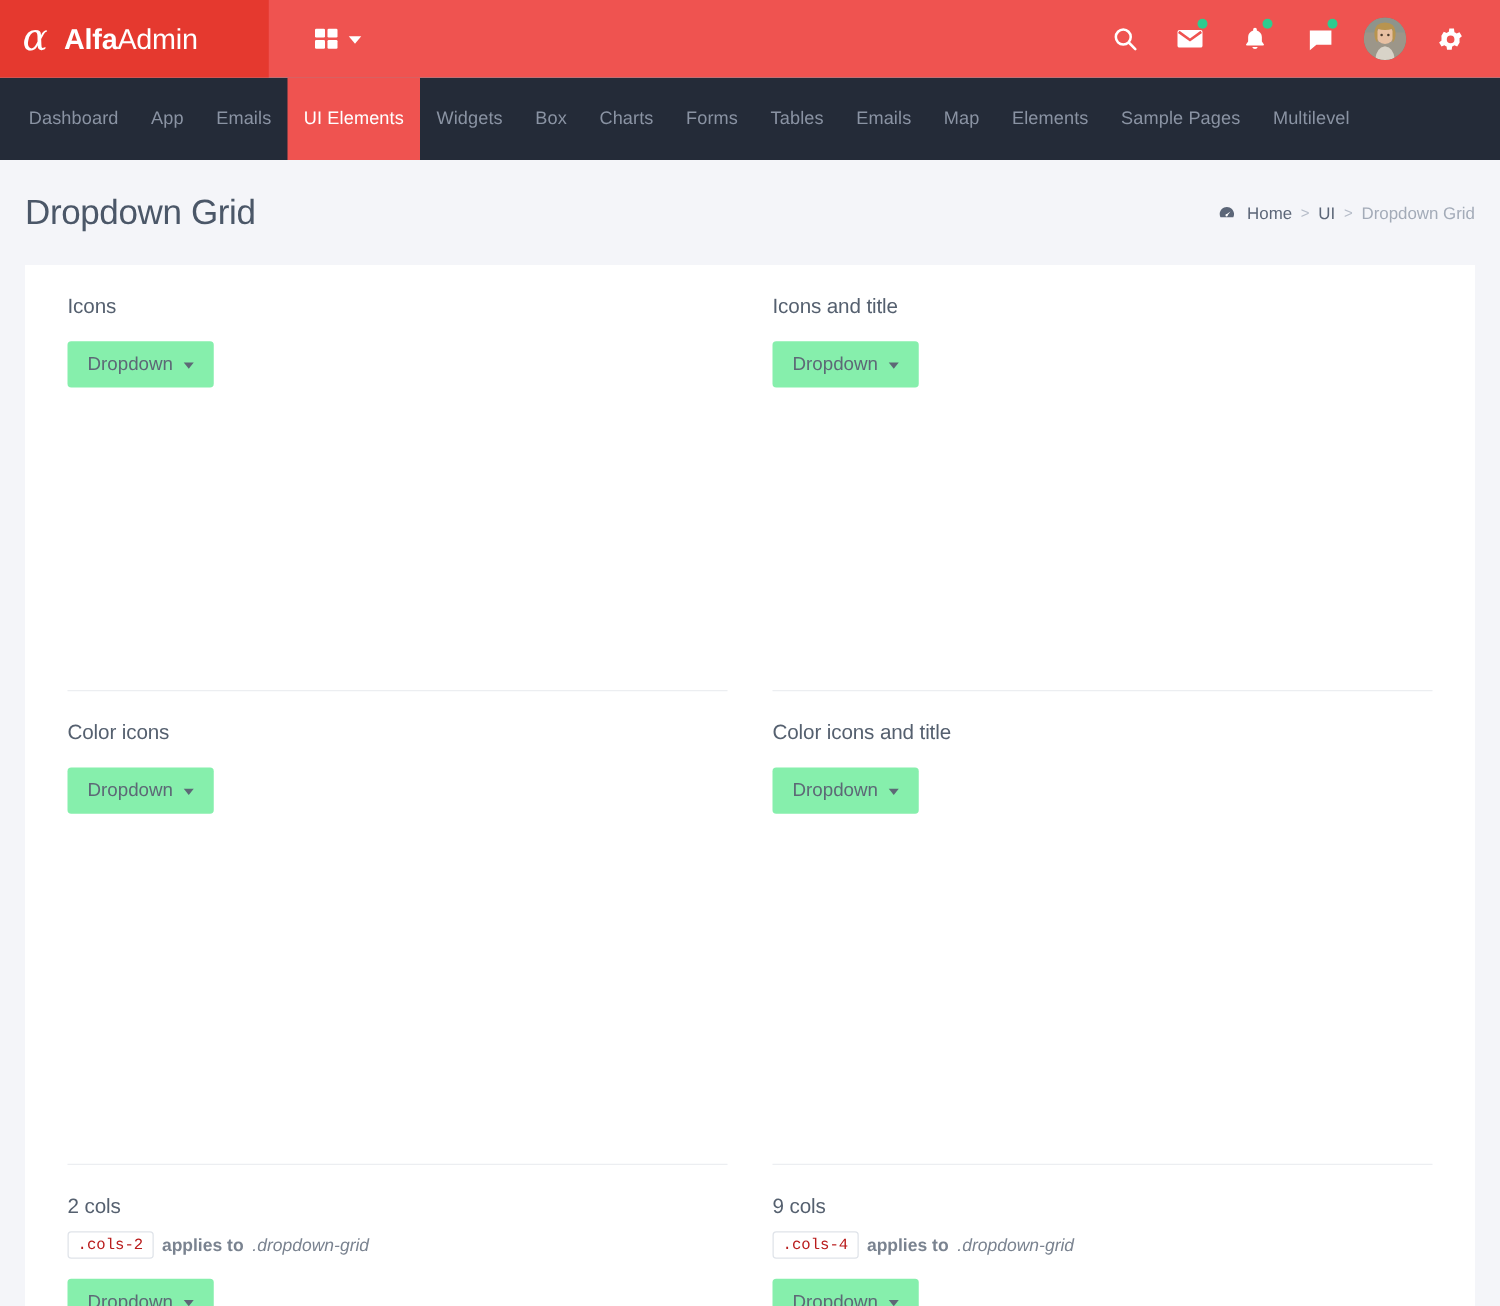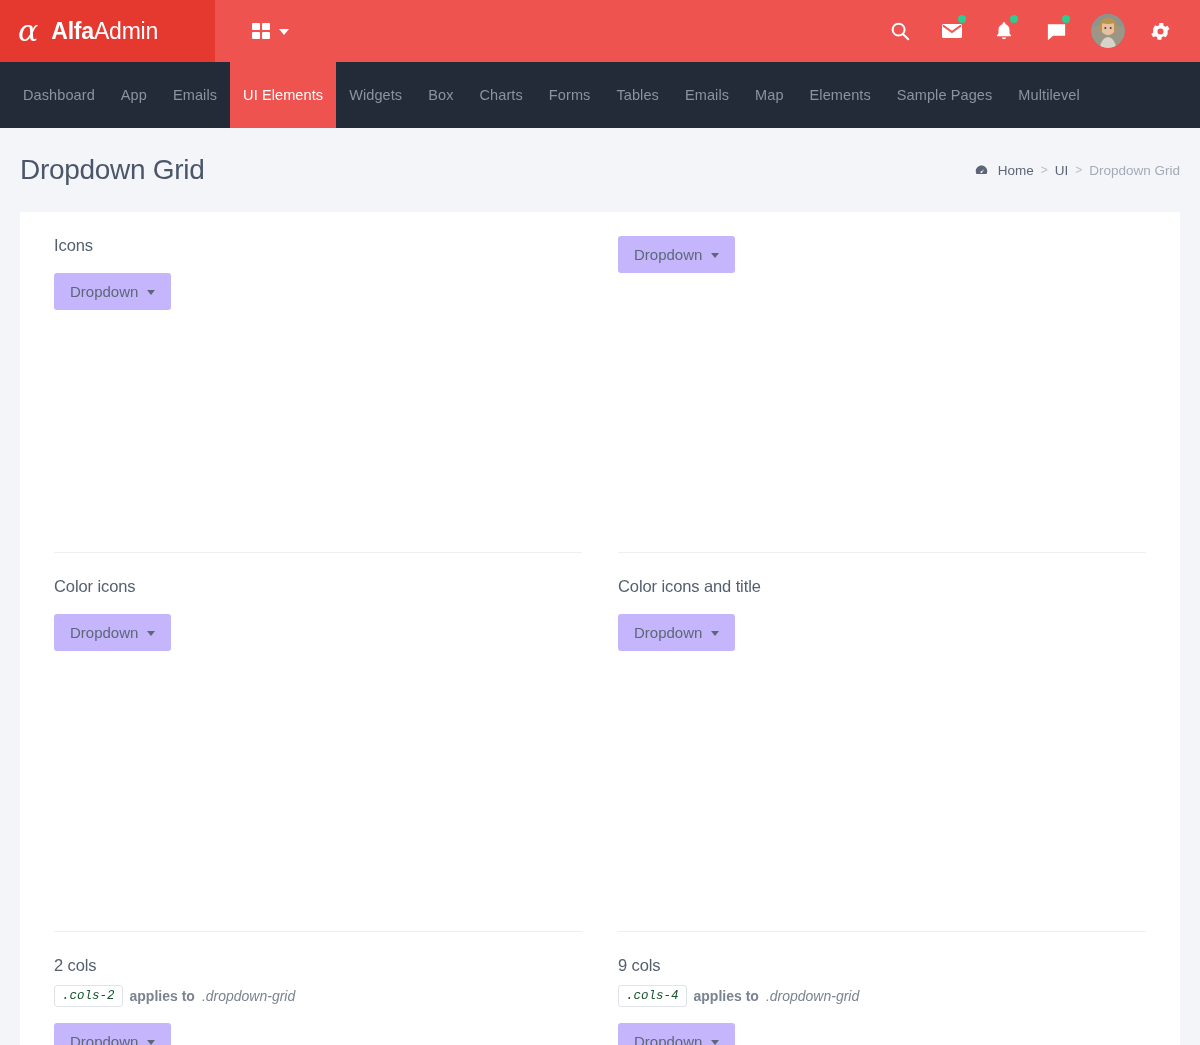--- a/index.html
+++ b/index.html
@@ -179,36 +179,35 @@
     color: #7a8390;
     margin: -8px 0 16px 0;
     display: flex;
     align-items: center;
     gap: 7px;
     flex-wrap: wrap;
   }
   .code-badge {
     font-family: "Liberation Mono", monospace;
     font-size: 12.5px;
-    color: #14532d;
+    color: #b91c1c;
     border: 1px solid #dfe3e9;
     border-radius: 3px;
     padding: 3px 7px;
     background: #ffffff;
     white-space: nowrap;
-    font-style: italic;
   }
   .sub-text { font-style: normal; font-weight: bold; }
   .sub-em { font-style: italic; }
 
   .btn-dropdown {
     display: inline-flex;
     align-items: center;
     gap: 9px;
-    background: #c4b5fd;
+    background: #86efac;
     border: none;
     color: #5d6876;
     font-size: 15px;
     font-family: "Liberation Sans", sans-serif;
     padding: 11px 16px;
     border-radius: 3px;
     cursor: pointer;
     line-height: 1;
   }
   .btn-caret {
@@ -360,20 +359,21 @@
   <div class="row">
     <div class="col section">
       <h3 class="sec-title">Icons</h3>
       <button class="btn-dropdown">
         <span>Dropdown</span>
         <span class="btn-caret"></span>
       </button>
       <div class="spacer-tall"></div>
     </div>
     <div class="col section">
+      <h3 class="sec-title">Icons and title</h3>
       <button class="btn-dropdown">
         <span>Dropdown</span>
         <span class="btn-caret"></span>
       </button>
       <div class="spacer-tall"></div>
     </div>
   </div>
 
   <div class="row-divider">
     <div>

